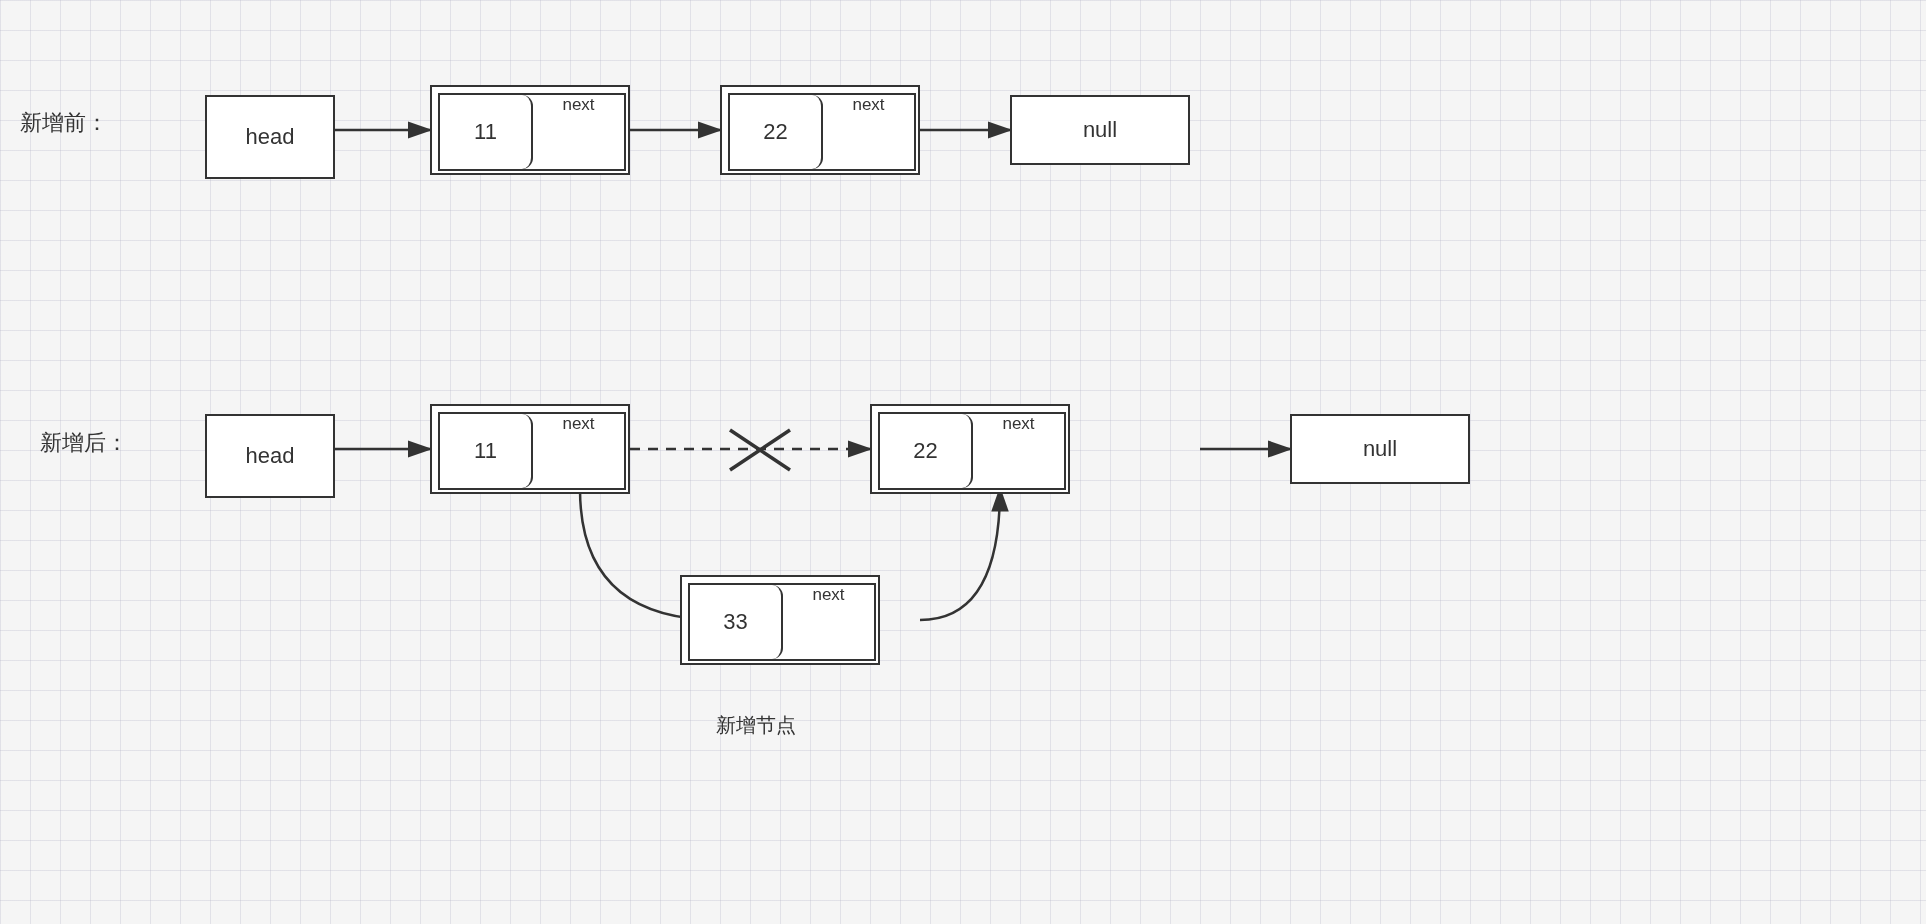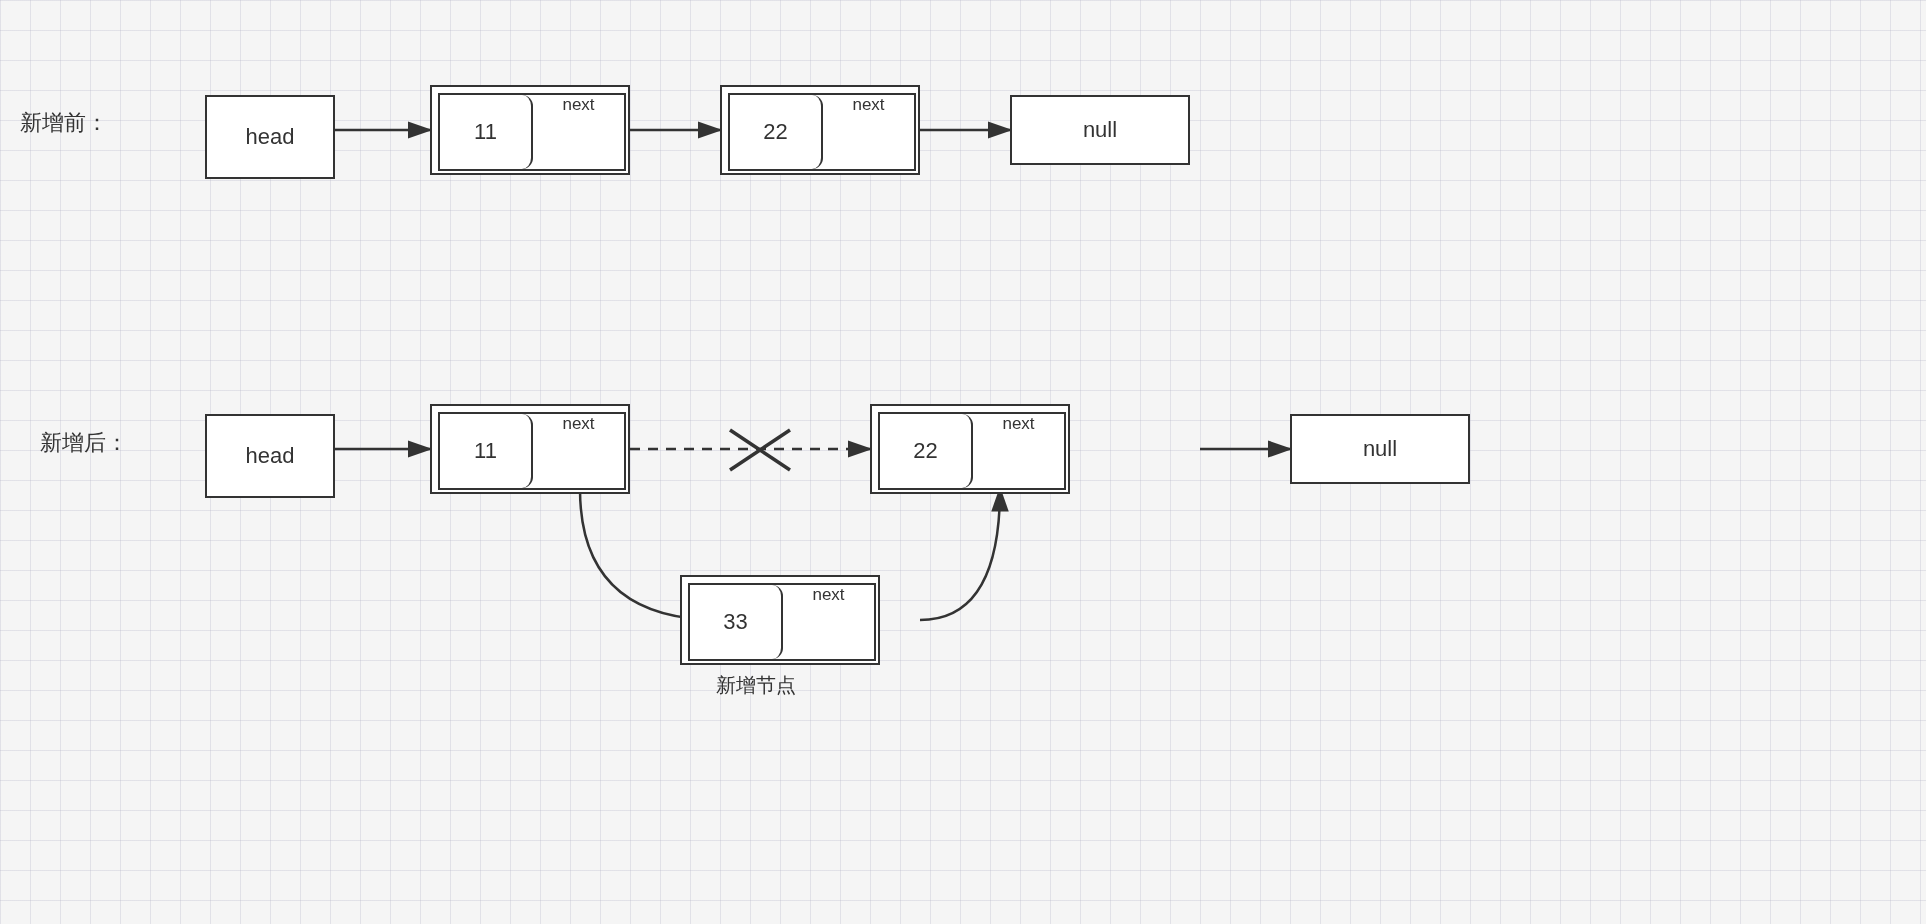--- a/index.html
+++ b/index.html
@@ -165,20 +165,20 @@
   <div style="position:absolute; left:6px; top:6px; width:188px; height:78px; border:2px solid #333; display:flex;">
     <div class="node-val">
       <span>33</span>
     </div>
     <div class="node-next">
       <span>next</span>
     </div>
   </div>
 </div>
 
-<div style="position:absolute; left:716px; top:672px; font-size:20px; color:#333;">
+<div style="position:absolute; left:716px; top:712px; font-size:20px; color:#333;">
   <span>新增节点</span>
 </div>
 
 <svg style="position:absolute; left:720px; top:420px; width:80px; height:60px; pointer-events:none;">
   <line x1="10" y1="10" x2="70" y2="50" stroke="#333" stroke-width="3.5"></line>
   <line x1="70" y1="10" x2="10" y2="50" stroke="#333" stroke-width="3.5"></line>
 </svg>
 
 </body></html>

